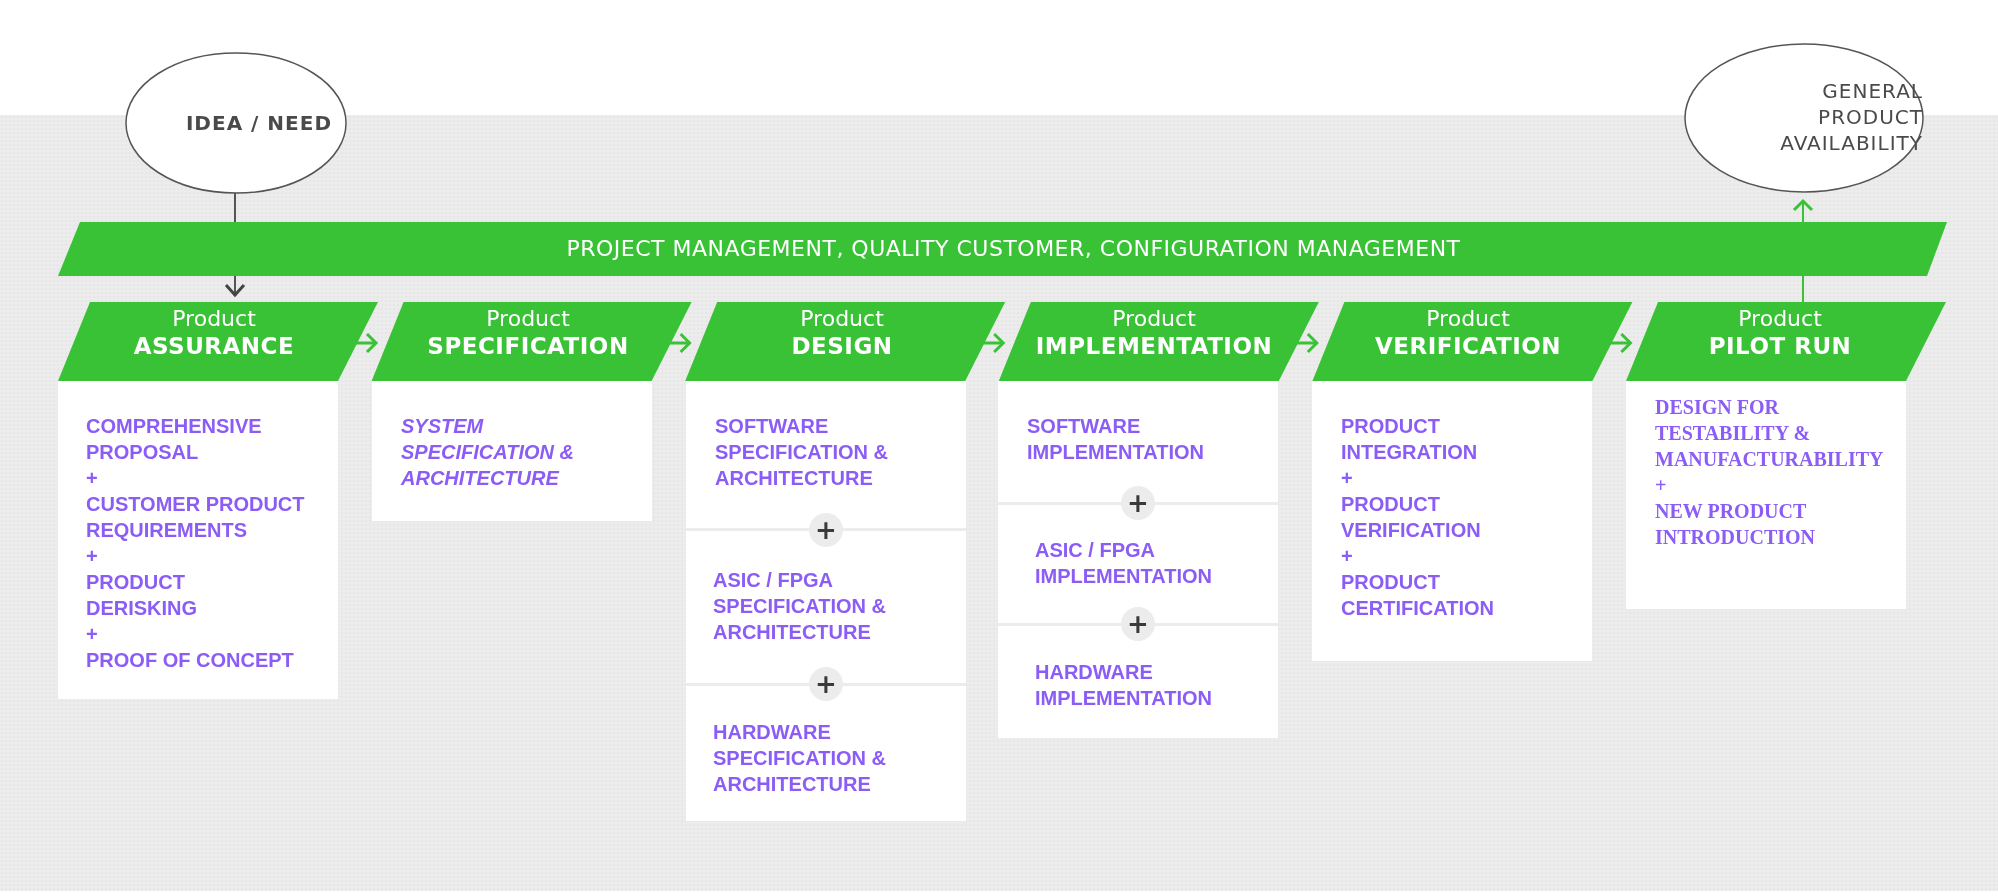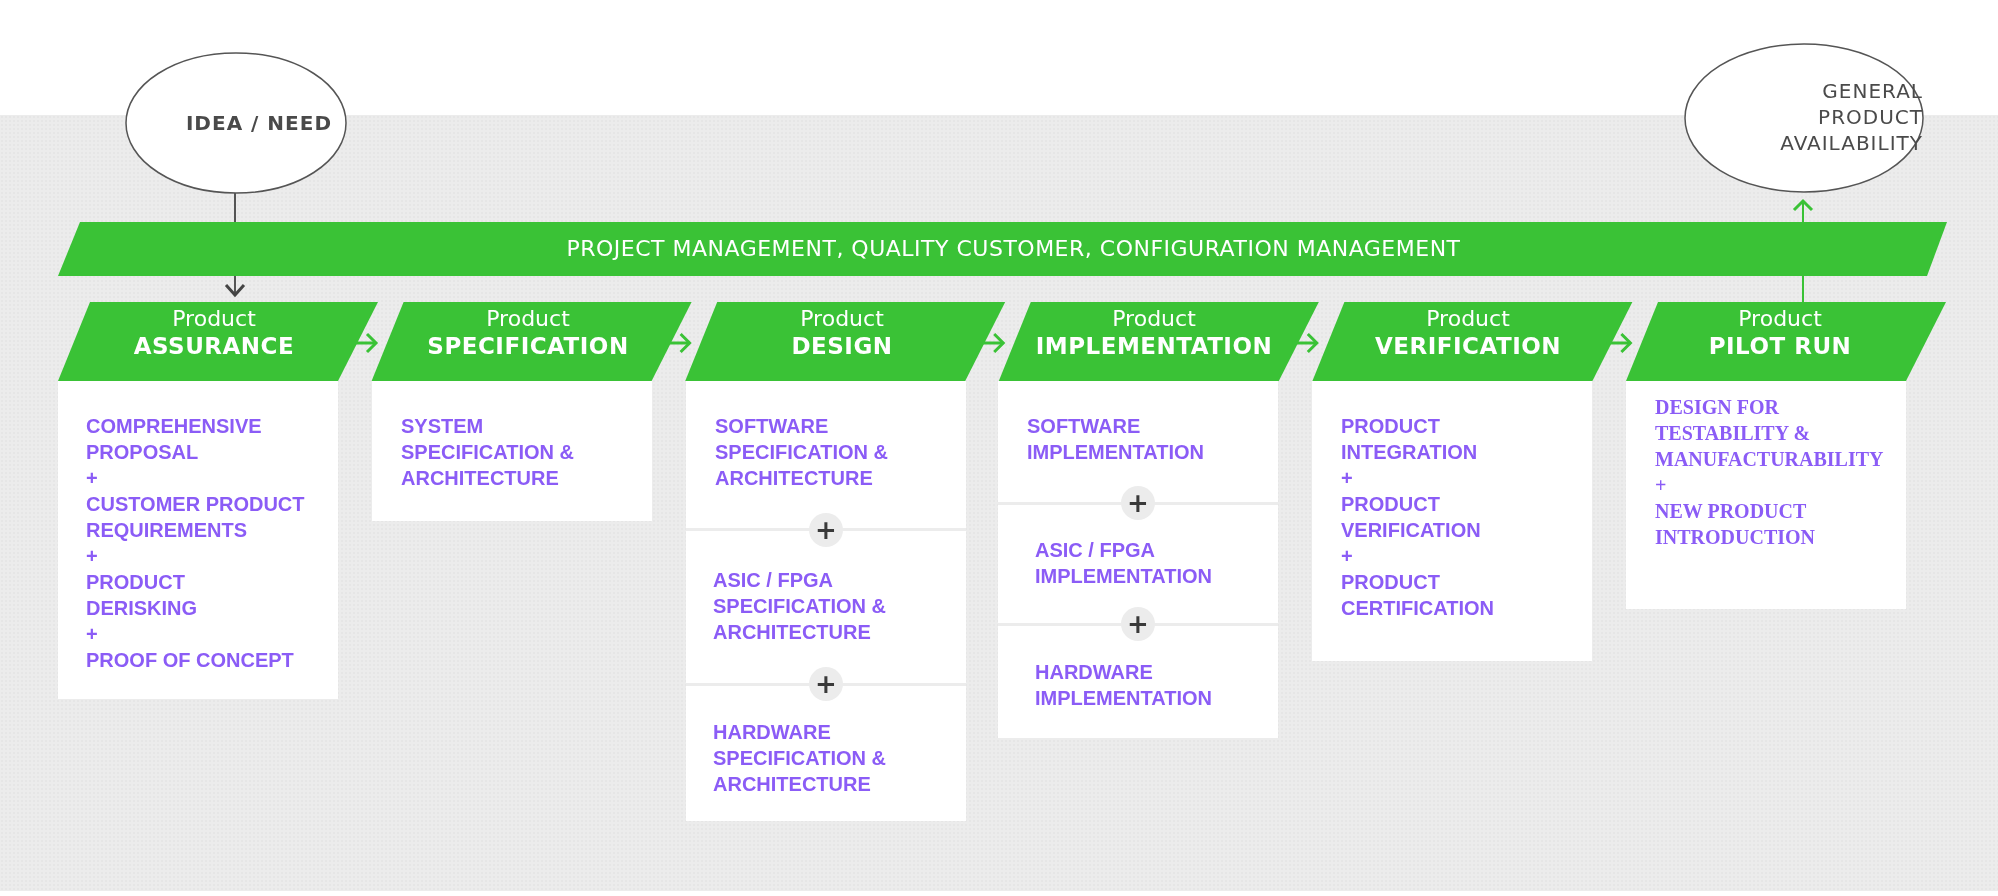--- a/index.html
+++ b/index.html
@@ -102,21 +102,21 @@
 +
 CUSTOMER PRODUCT
 REQUIREMENTS
 +
 PRODUCT
 DERISKING
 +
 PROOF OF CONCEPT</div>
 
 <div class="box" style="left:372px;top:381px;width:280px;height:140px;"></div>
-<div class="box-text" style="left:401px;top:413px;">SYSTEM
+<div class="box-text" style="left:401px;top:413px;font-style:italic;">SYSTEM
 SPECIFICATION &amp;
 ARCHITECTURE</div>
 
 <div class="box" style="left:686px;top:381px;width:280px;height:440px;"></div>
 <div class="box-text" style="left:715px;top:413px;">SOFTWARE
 SPECIFICATION &amp;
 ARCHITECTURE</div>
 <div class="divider" style="left:686px;top:528px;width:280px;"></div>
 <div class="plus" style="left:809px;top:513px;">+</div>
 <div class="box-text" style="left:713px;top:567px;">ASIC / FPGA

